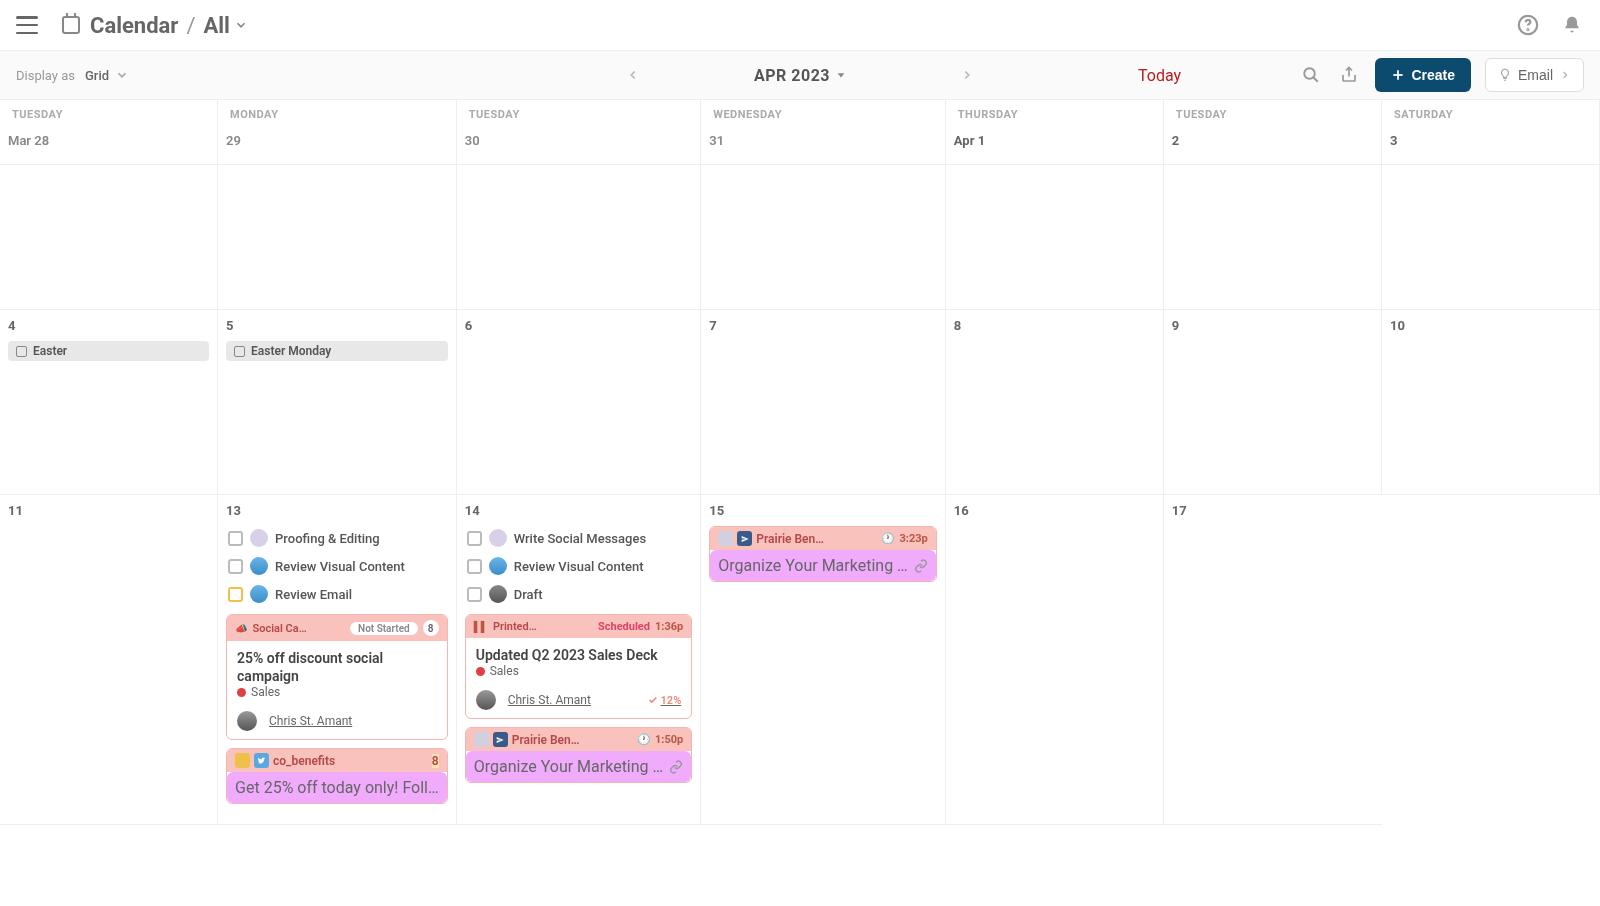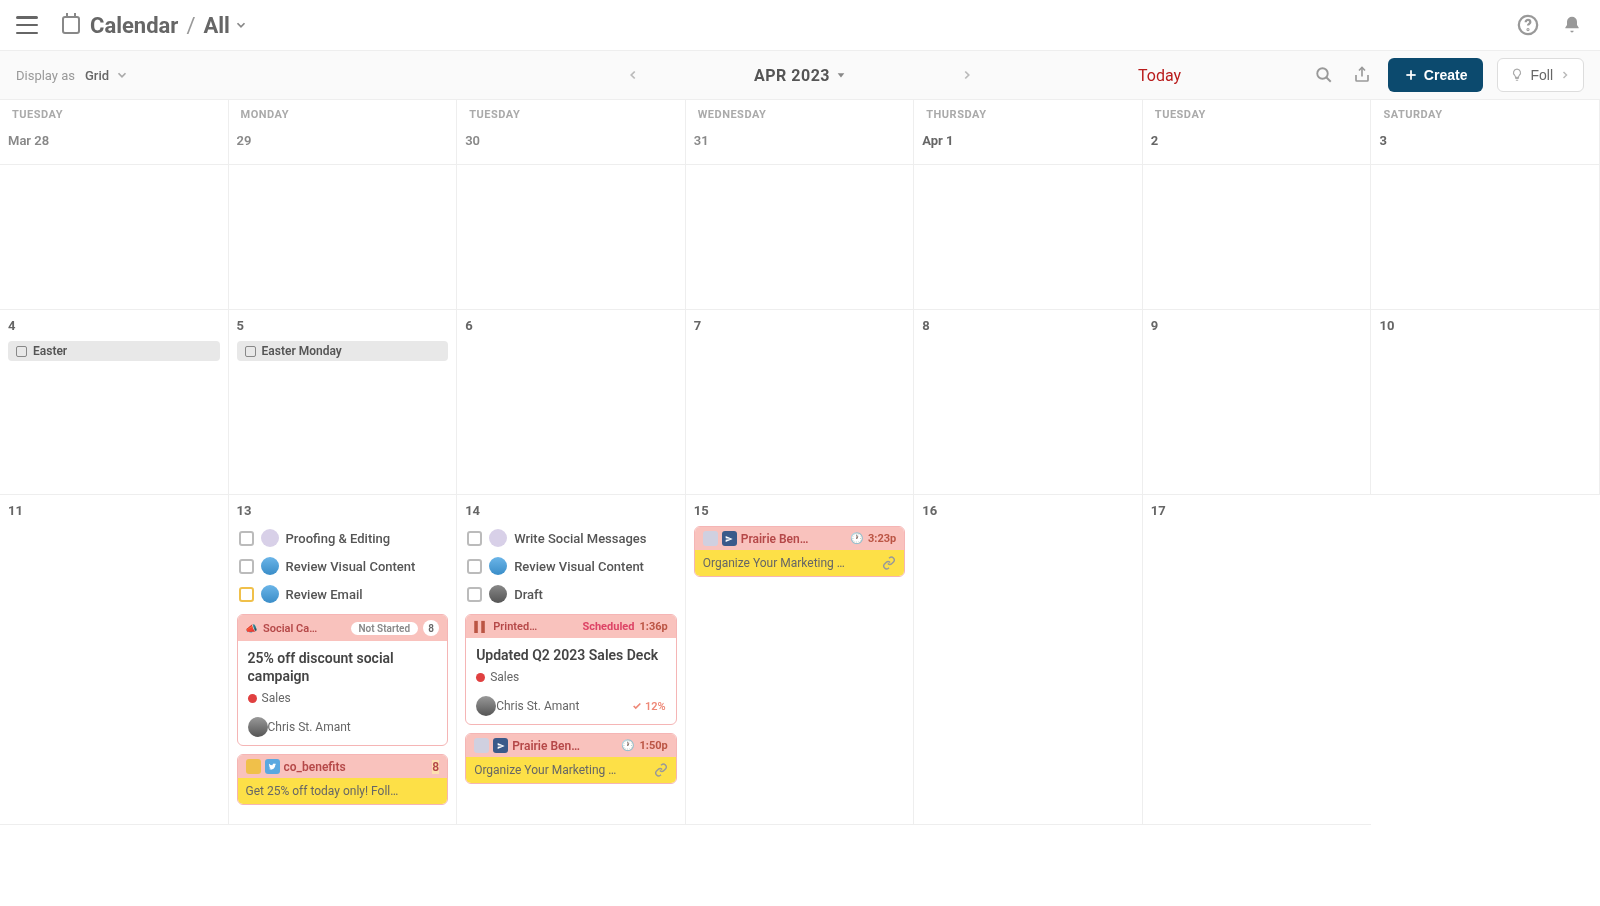--- a/index.html
+++ b/index.html
@@ -144,23 +144,23 @@
     gap: 5px;
     font-size: 11px;
     font-weight: 600;
   }
   .card-head-title { flex: 1; white-space: nowrap; overflow: hidden; text-overflow: ellipsis; color: #b54848; }
   .status-badge { background: #fff; border-radius: 10px; padding: 1px 8px; font-size: 10px; color: #888; font-weight: 600; }
   .status-scheduled { color: #d46; font-weight: 700; font-size: 11px; }
   .card-time { font-size: 11px; font-weight: 700; color: #b54; }
   .card-body { padding: 8px 10px; }
   .card-title { font-size: 14px; font-weight: 600; color: #444; line-height: 1.3; }
-  .card-tag { display: flex; align-items: center; gap: 5px; font-size: 12px; color: #666; margin-top: 6px; }
+  .card-tag { display: flex; align-items: center; gap: 5px; font-size: 12px; color: #666; }
   .dot-red { width: 9px; height: 9px; border-radius: 50%; background: #e04040; }
-  .card-footer { display: flex; align-items: center; padding: 4px 10px 8px; gap: 0; font-size: 12px; color: #666; }
+  .card-footer { display: flex; align-items: center; padding: 4px 10px 8px; gap: 12px; font-size: 12px; color: #666; text-decoration: underline; }
   .footer-avatar { width: 20px; height: 20px; border-radius: 50%; background: linear-gradient(#999,#555); }
   .progress { margin-left: auto; display: flex; align-items: center; gap: 3px; color: #e87; font-weight: 600; font-size: 11px; }
   .card-head .count-badge { background: #fff; border-radius: 50%; width: 16px; height: 16px; display: flex; align-items: center; justify-content: center; font-size: 10px; color: #666; }
   
   
   .mini-sq { width: 15px; height: 15px; border-radius: 3px; display: inline-flex; align-items: center; justify-content: center; }
   .mini-sq.yellow { background: #f0c04a; }
   .mini-sq.blue { background: #5aa8e0; }
   .mini-sq.dark { background: #3a5a8a; }
   .mini-megaphone { font-size: 10px; color: #b54; }
@@ -177,27 +177,28 @@
     background: #f9c2bd;
     padding: 4px 8px;
     display: flex;
     align-items: center;
     gap: 4px;
     font-size: 12px;
     font-weight: 600;
     color: #b54848;
   }
   .small-card-body {
-    background: #fde047;
+    background: #f0abfc;
     padding: 6px 8px;
-    font-size: 12px;
+    font-size: 16px;
     color: #666;
     display: flex;
     align-items: center;
     gap: 6px;
+    border-radius: 6px;
   }
 
   svg { display: block; }
 </style>
 </head>
 <body>
 
 <div class="top-header">
   <div class="hamburger">
       <span></span>
@@ -278,21 +279,21 @@
       <svg width="14" height="14" viewBox="0 0 24 24" fill="none" stroke="#fff" stroke-width="3">
           <line x1="12" y1="4" x2="12" y2="20"></line>
           <line x1="4" y1="12" x2="20" y2="12"></line>
         </svg>
       <span>Create</span>
     </button>
     <button class="ideas-btn">
       <svg width="14" height="14" viewBox="0 0 24 24" fill="none" stroke="#aaa" stroke-width="2">
           <path d="M9 18h6M10 21h4M12 2a6 6 0 00-4 10.5c1 1 1.5 2 1.5 3.5h5c0-1.5.5-2.5 1.5-3.5A6 6 0 0012 2z"></path>
         </svg>
-      <span>Foll</span>
+      <span>Email</span>
       <svg width="12" height="12" viewBox="0 0 24 24" fill="none" stroke="#bbb" stroke-width="3">
           <polyline points="9 18 15 12 9 6"></polyline>
         </svg>
     </button>
   </div>
 </div>
 
 <div class="cal-grid">
 
   <div class="day-header">TUESDAY</div>

